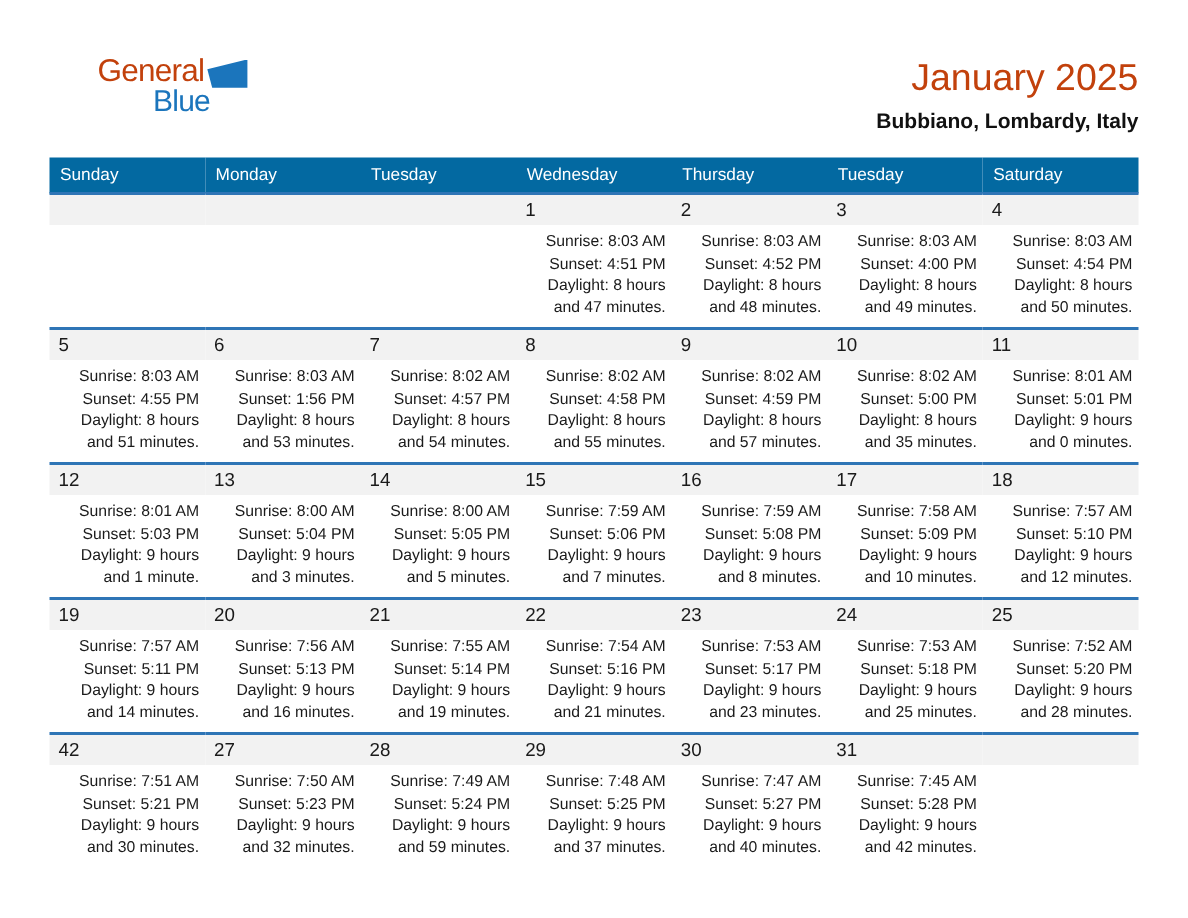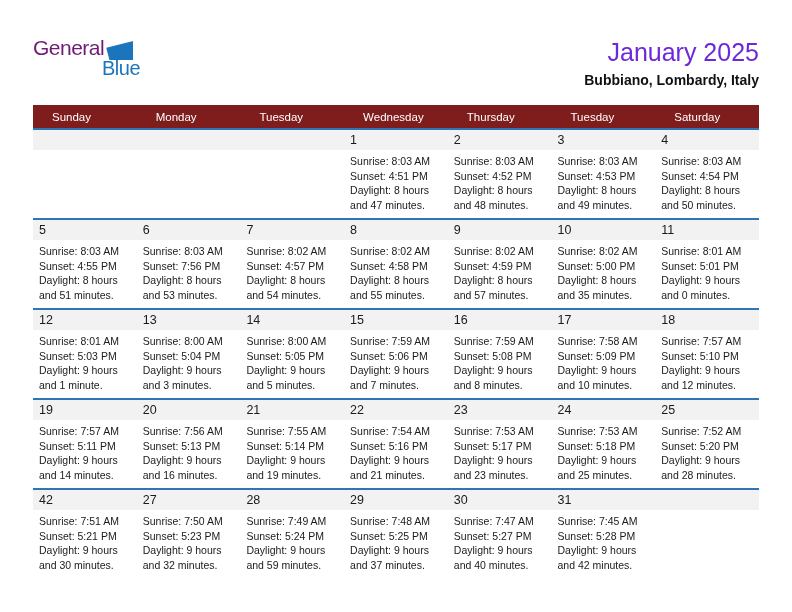--- a/index.html
+++ b/index.html
@@ -7,53 +7,53 @@
     position: relative;
     width: 792px;
     height: 612px;
     background: #ffffff;
     font-family: "Liberation Sans", sans-serif;
     overflow: hidden;
   }
 
   
   .logo { position: absolute; left: 33px; top: 36px; }
-  .logo-line1 { display: flex; align-items: flex-end; font-size: 21px; line-height: 24px; color: #701a75; letter-spacing: -0.5px; }
+  .logo-line1 { display: flex; align-items: center; font-size: 21px; line-height: 24px; color: #c2410c; letter-spacing: -0.5px; margin-left: 32px; }
   .logo-triangle {
     width: 27px; height: 19px; margin: 2px 0 0 2px;
     background: #1b75bc;
     clip-path: polygon(0 35%, 100% 0, 100% 100%, 12% 100%);
   }
   .logo-line2 { font-size: 20px; line-height: 22px; color: #1b75bc; margin: -3px 0 0 69px; letter-spacing: -0.5px; }
 
   .titles { position: absolute; right: 33px; top: 38px; text-align: right; }
-  .cal-title { font-size: 25px; line-height: 28px; color: #6d28d9; font-weight: normal; }
+  .cal-title { font-size: 25px; line-height: 28px; color: #c2410c; font-weight: normal; }
   .cal-subtitle { font-size: 14px; line-height: 18px; color: #111; font-weight: bold; margin-top: 5px; }
 
   
   table.calendar {
     position: absolute; left: 33px; top: 105px;
     width: 726px; border-collapse: collapse; table-layout: fixed;
   }
   table.calendar thead th {
-    background: #7f1d1d; color: #ffffff;
+    background: #0369a1; color: #ffffff;
     font-weight: normal; font-size: 11.5px; text-align: left;
-    padding: 5px 0 5px 19px; height: 13px;
+    padding: 5px 0 5px 7px; height: 13px;
   }
   table.calendar tbody td {
     border-top: 2px solid #2e75b6;
     vertical-align: top; padding: 0; height: 88px;
   }
   .num {
     background: #f2f2f2; font-size: 12.5px; color: #1a1a1a;
     padding: 3px 0 2px 6px; height: 15px;
   }
   .cellbody {
     padding: 4px 4px 0 6px;
-    font-size: 10.5px; line-height: 14.5px; color: #1a1a1a;
+    font-size: 10.5px; line-height: 14.5px; color: #1a1a1a; text-align: right;
   }
 </style>
 </head>
 <body>
 
 <div class="page">
 
   <div class="logo">
     <div class="logo-line1">
       <span>General</span>
@@ -108,21 +108,21 @@
               <div>Sunrise: 8:03 AM</div>
               <div>Sunset: 4:52 PM</div>
               <div>Daylight: 8 hours</div>
               <div>and 48 minutes.</div>
             </div>
           </td>
           <td>
             <div class="num">3</div>
             <div class="cellbody">
               <div>Sunrise: 8:03 AM</div>
-              <div>Sunset: 4:53 PM</div>
+              <div>Sunset: 4:00 PM</div>
               <div>Daylight: 8 hours</div>
               <div>and 49 minutes.</div>
             </div>
           </td>
           <td>
             <div class="num">4</div>
             <div class="cellbody">
               <div>Sunrise: 8:03 AM</div>
               <div>Sunset: 4:54 PM</div>
               <div>Daylight: 8 hours</div>
@@ -137,21 +137,21 @@
               <div>Sunrise: 8:03 AM</div>
               <div>Sunset: 4:55 PM</div>
               <div>Daylight: 8 hours</div>
               <div>and 51 minutes.</div>
             </div>
           </td>
           <td>
             <div class="num">6</div>
             <div class="cellbody">
               <div>Sunrise: 8:03 AM</div>
-              <div>Sunset: 7:56 PM</div>
+              <div>Sunset: 1:56 PM</div>
               <div>Daylight: 8 hours</div>
               <div>and 53 minutes.</div>
             </div>
           </td>
           <td>
             <div class="num">7</div>
             <div class="cellbody">
               <div>Sunrise: 8:02 AM</div>
               <div>Sunset: 4:57 PM</div>
               <div>Daylight: 8 hours</div>

